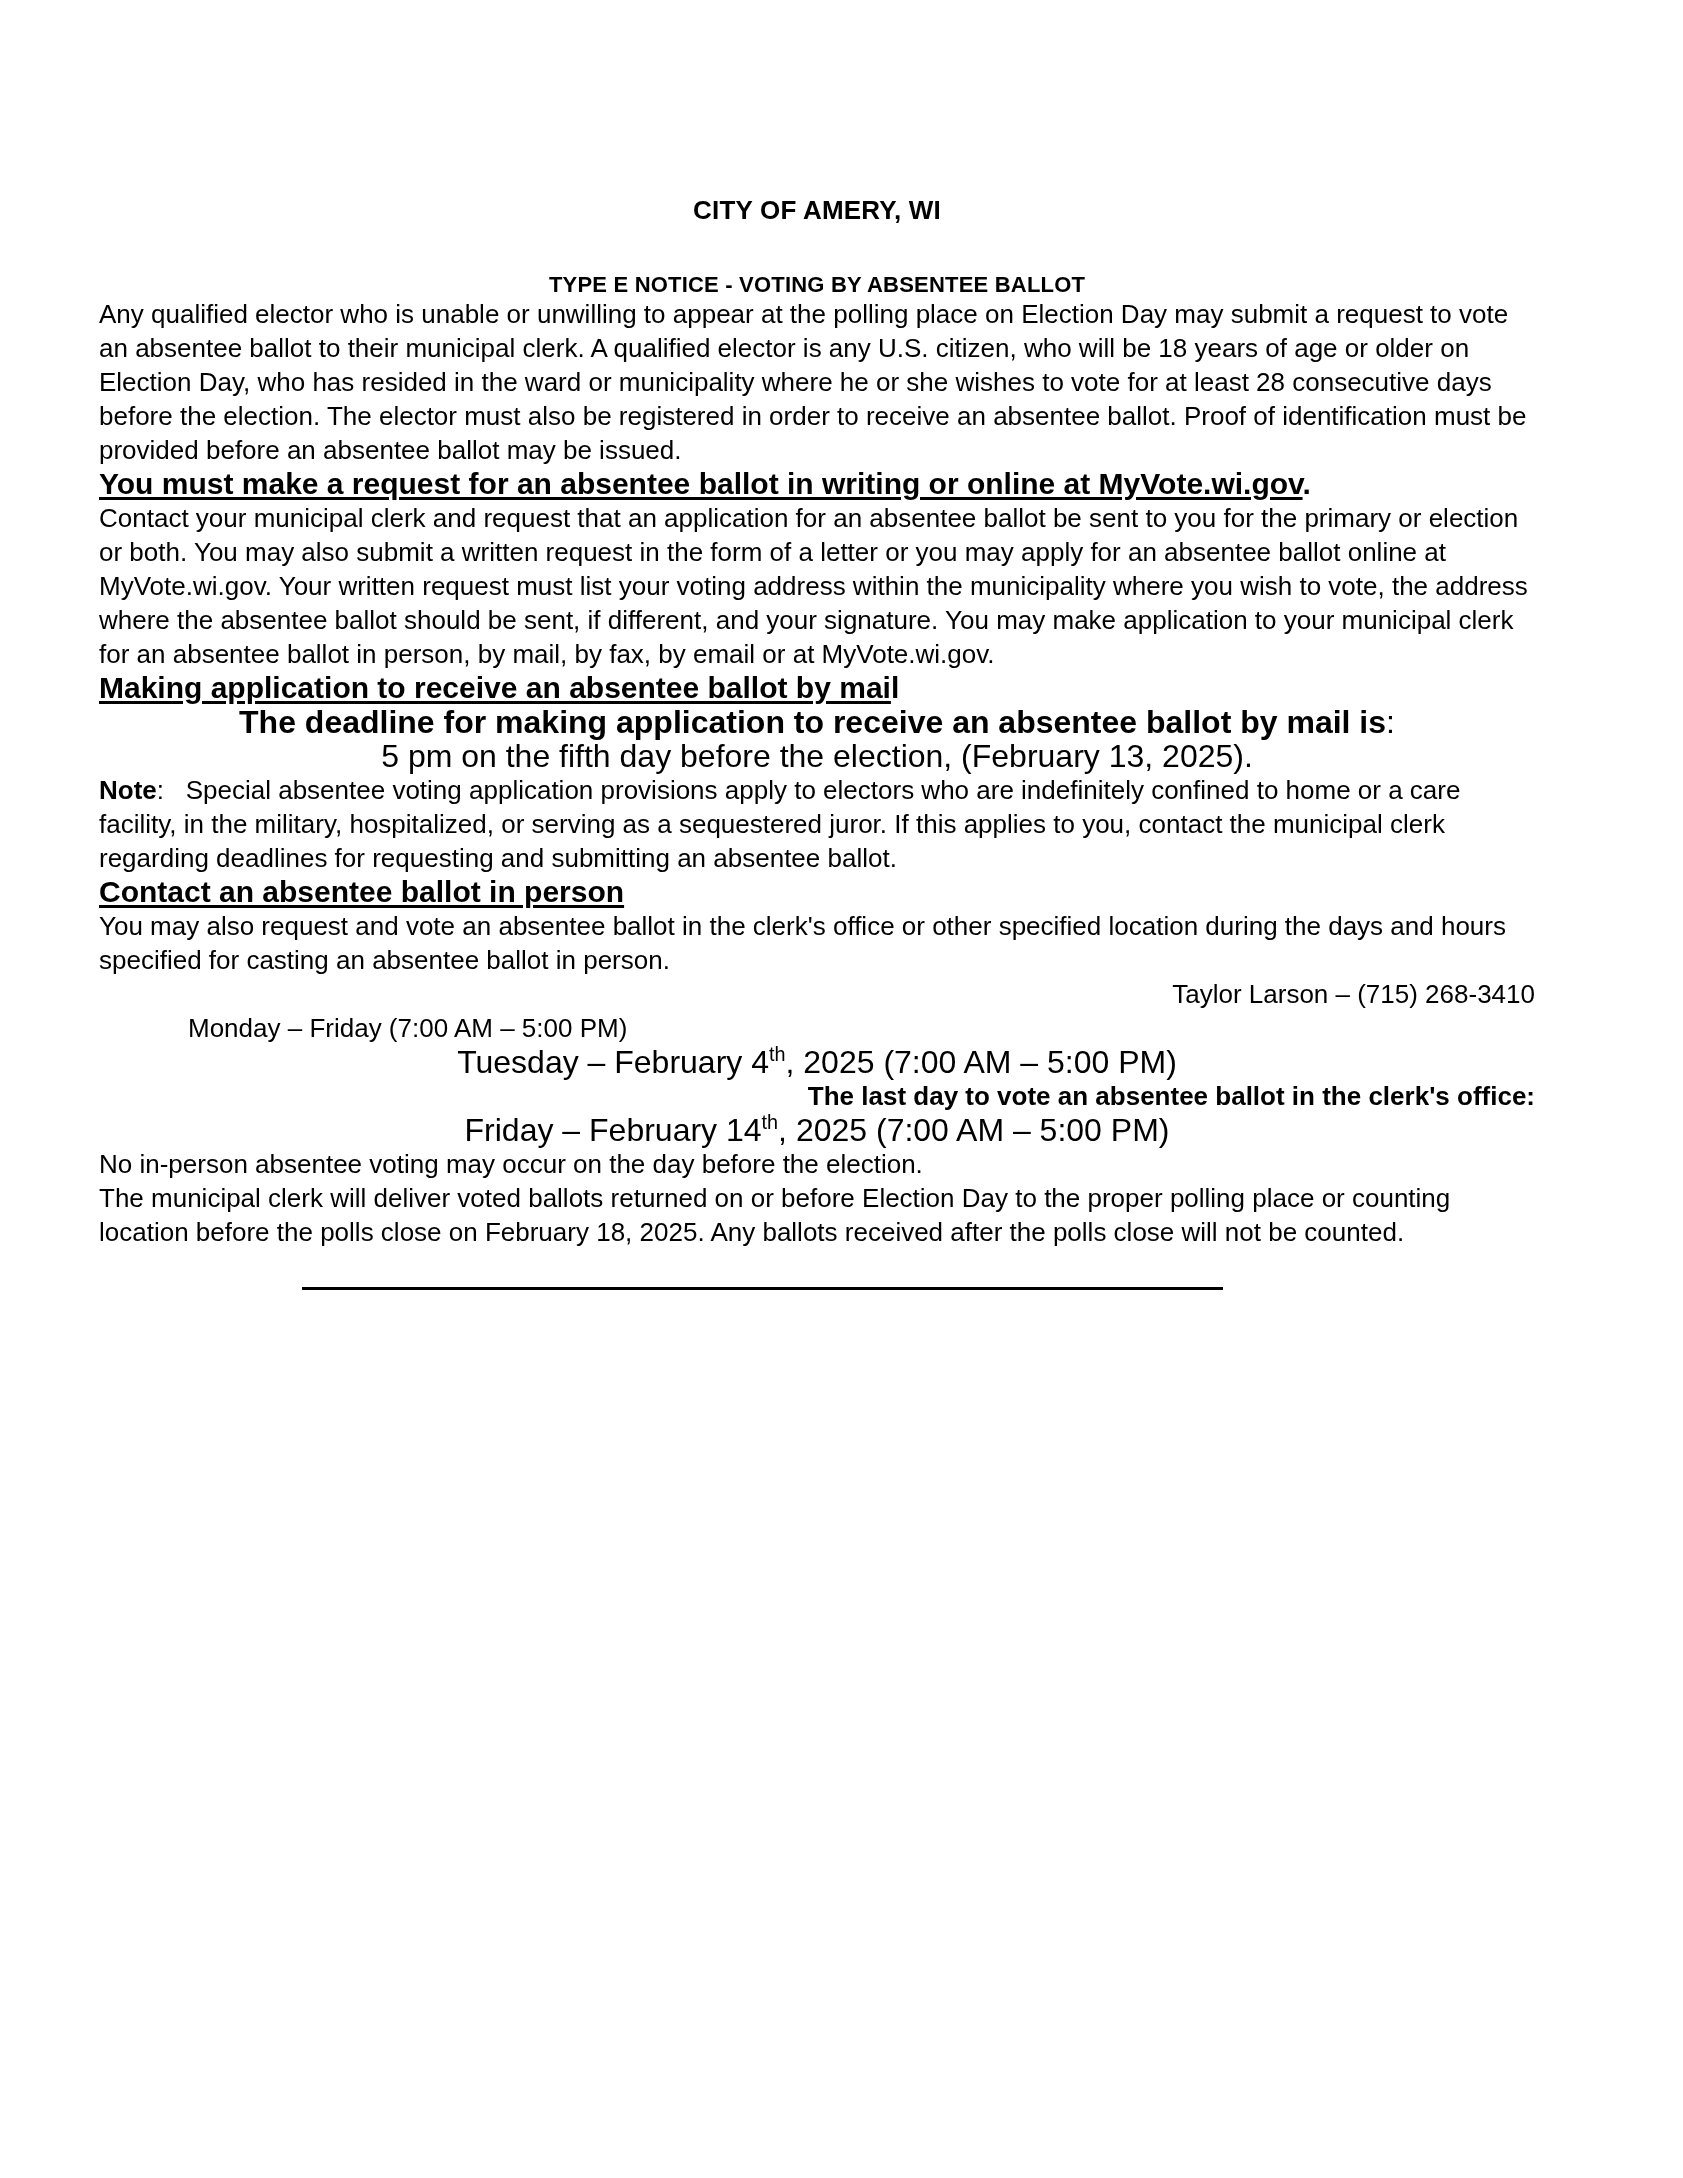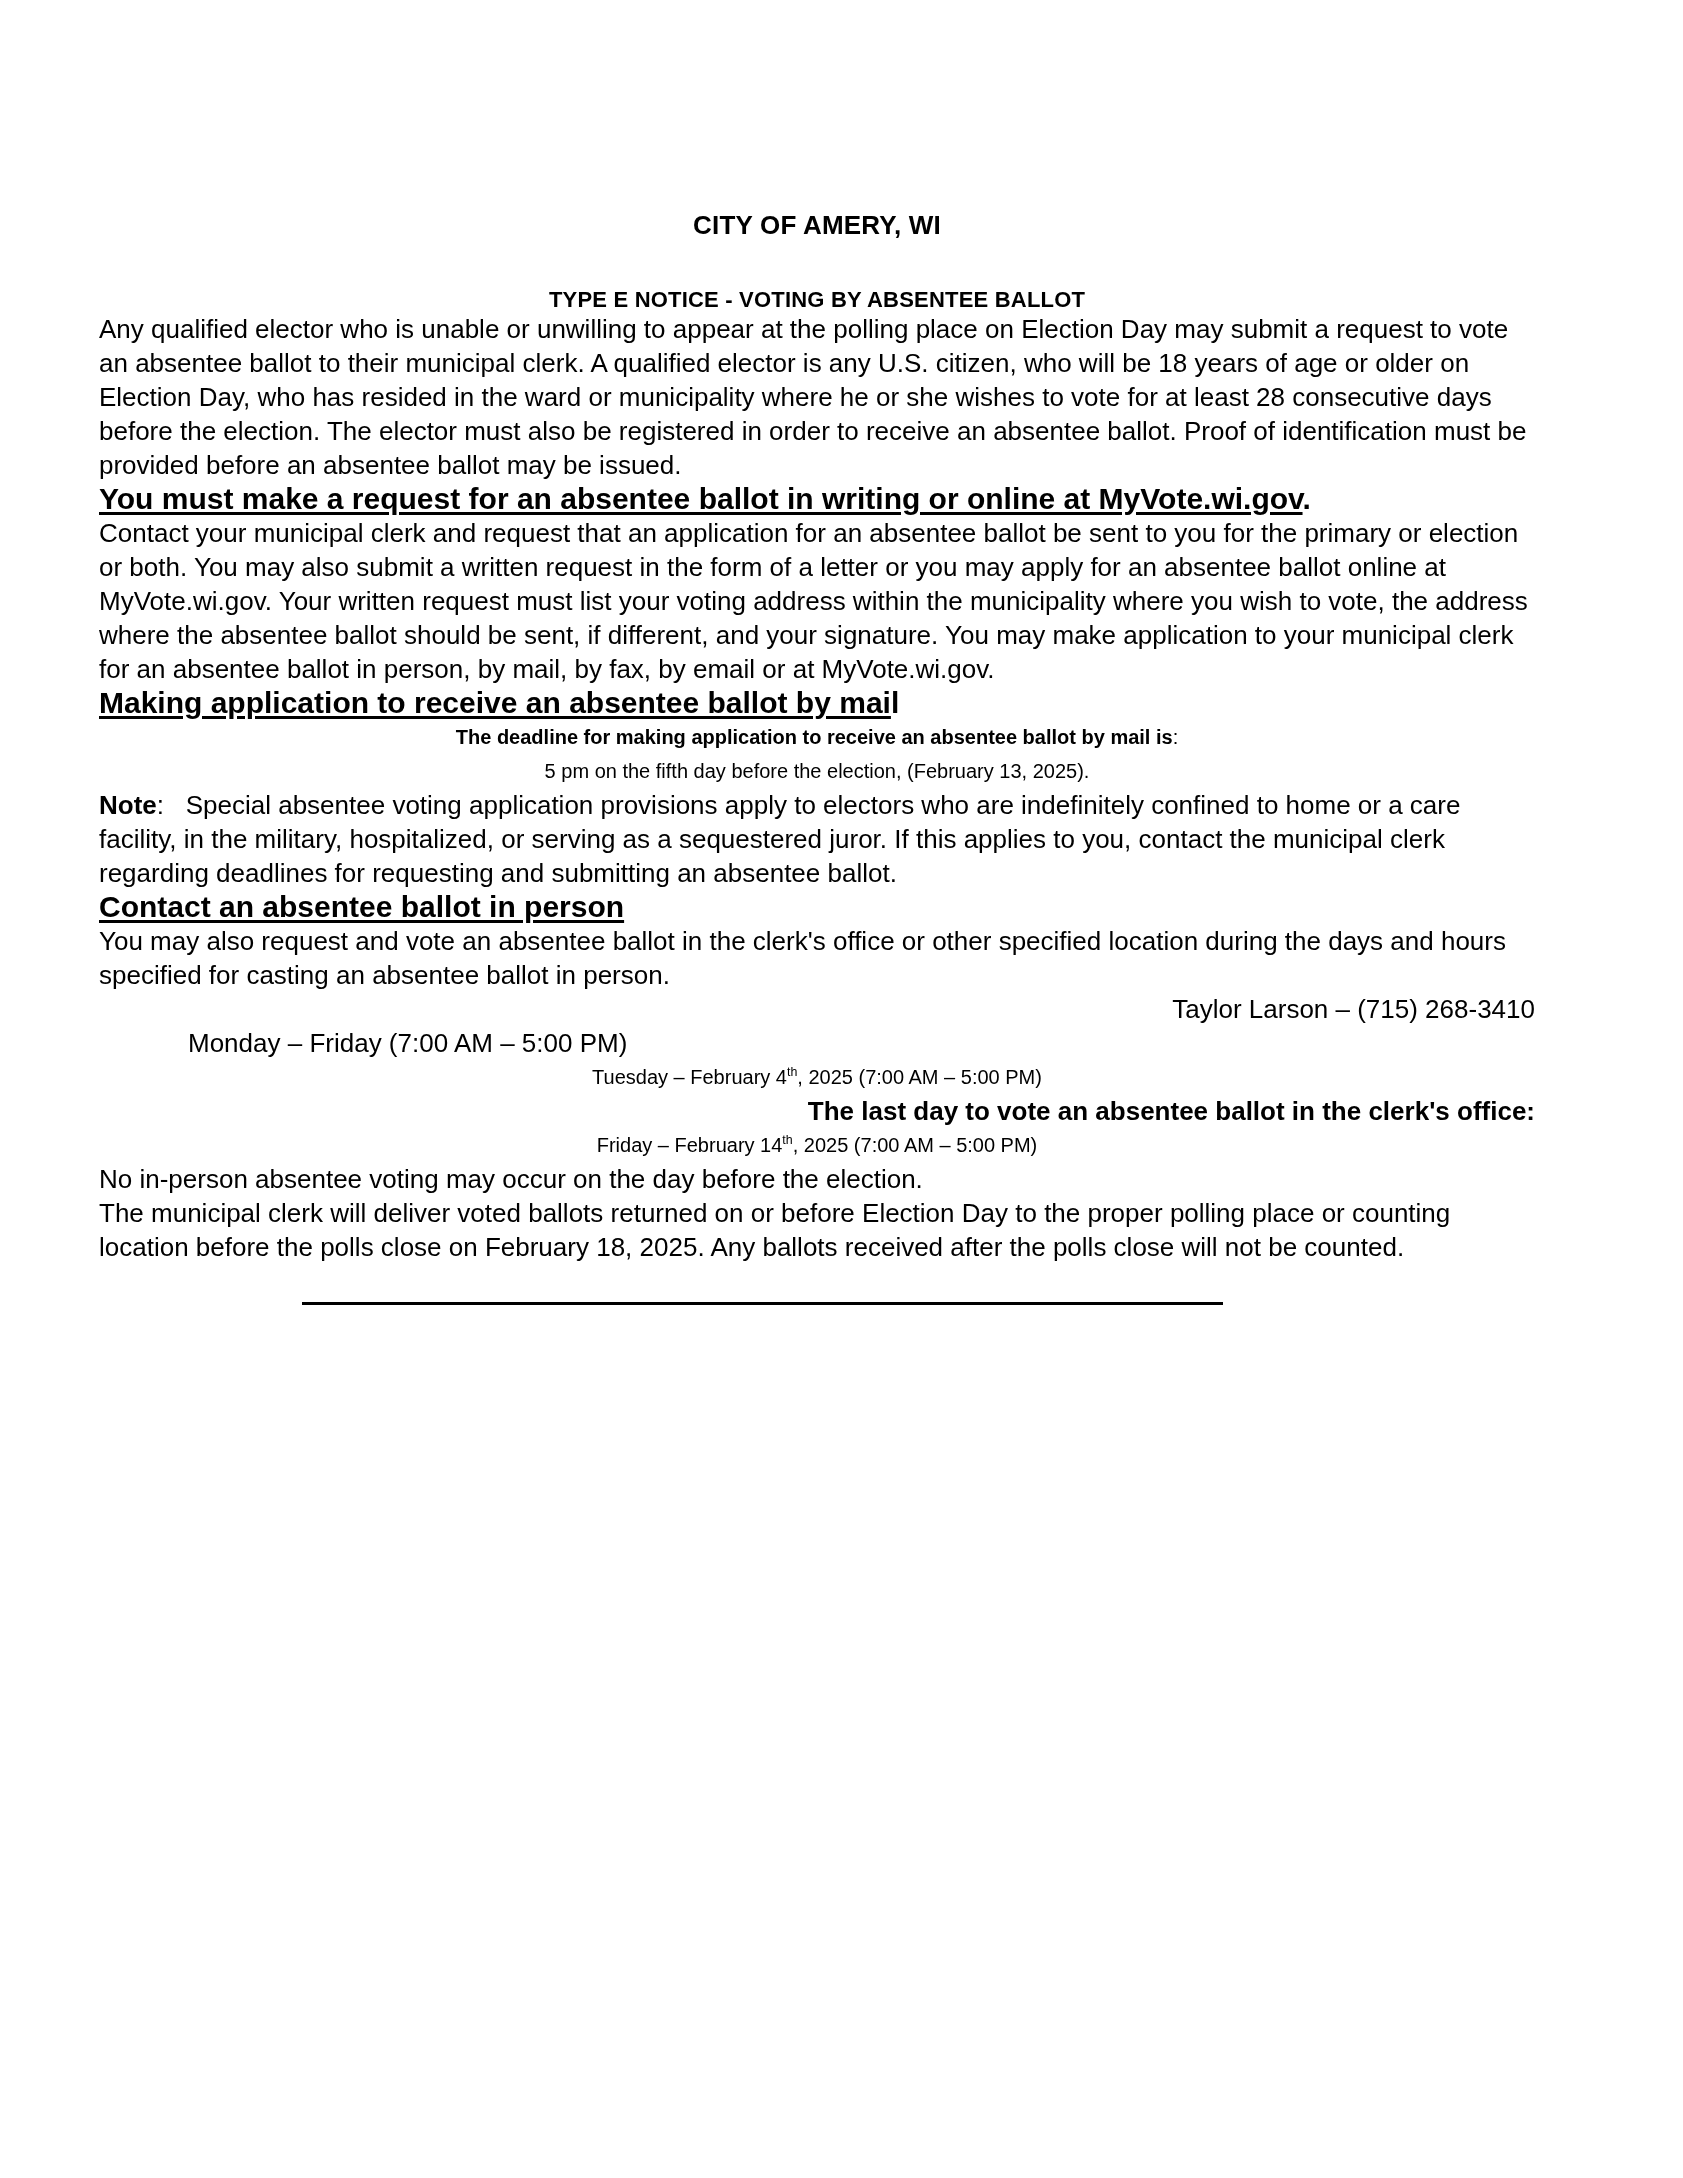--- a/index.html
+++ b/index.html
@@ -18,21 +18,21 @@
     position: relative;
     width: 1683px;
     height: 2178px;
     background: #ffffff;
     box-sizing: border-box;
     padding: 0;
   }
   .content {
     position: absolute;
     left: 99px;
-    top: 16px;
+    top: 1px;
     width: 1436px;
   }
   .doc-title {
     text-align: center;
     font-weight: bold;
     font-size: 26px;
     letter-spacing: 0.2px;
     margin: 0;
     padding-top: 195px;
     line-height: 1.15;
@@ -66,21 +66,21 @@
     text-underline-offset: 3px;
     text-decoration-thickness: 2.5px;
   }
   .heading-plain {
     font-size: 26px;
     line-height: 34px;
     font-weight: bold;
     margin: 0;
   }
   .center-line {
-    font-size: 20px;
+    font-size: 32px;
     line-height: 34px;
     text-align: center;
     margin: 0;
   }
   .center-line.bold { font-weight: bold; }
   .nb { font-weight: normal; }
   .indent-block {
     font-size: 26px;
     line-height: 34px;
     margin: 0;

